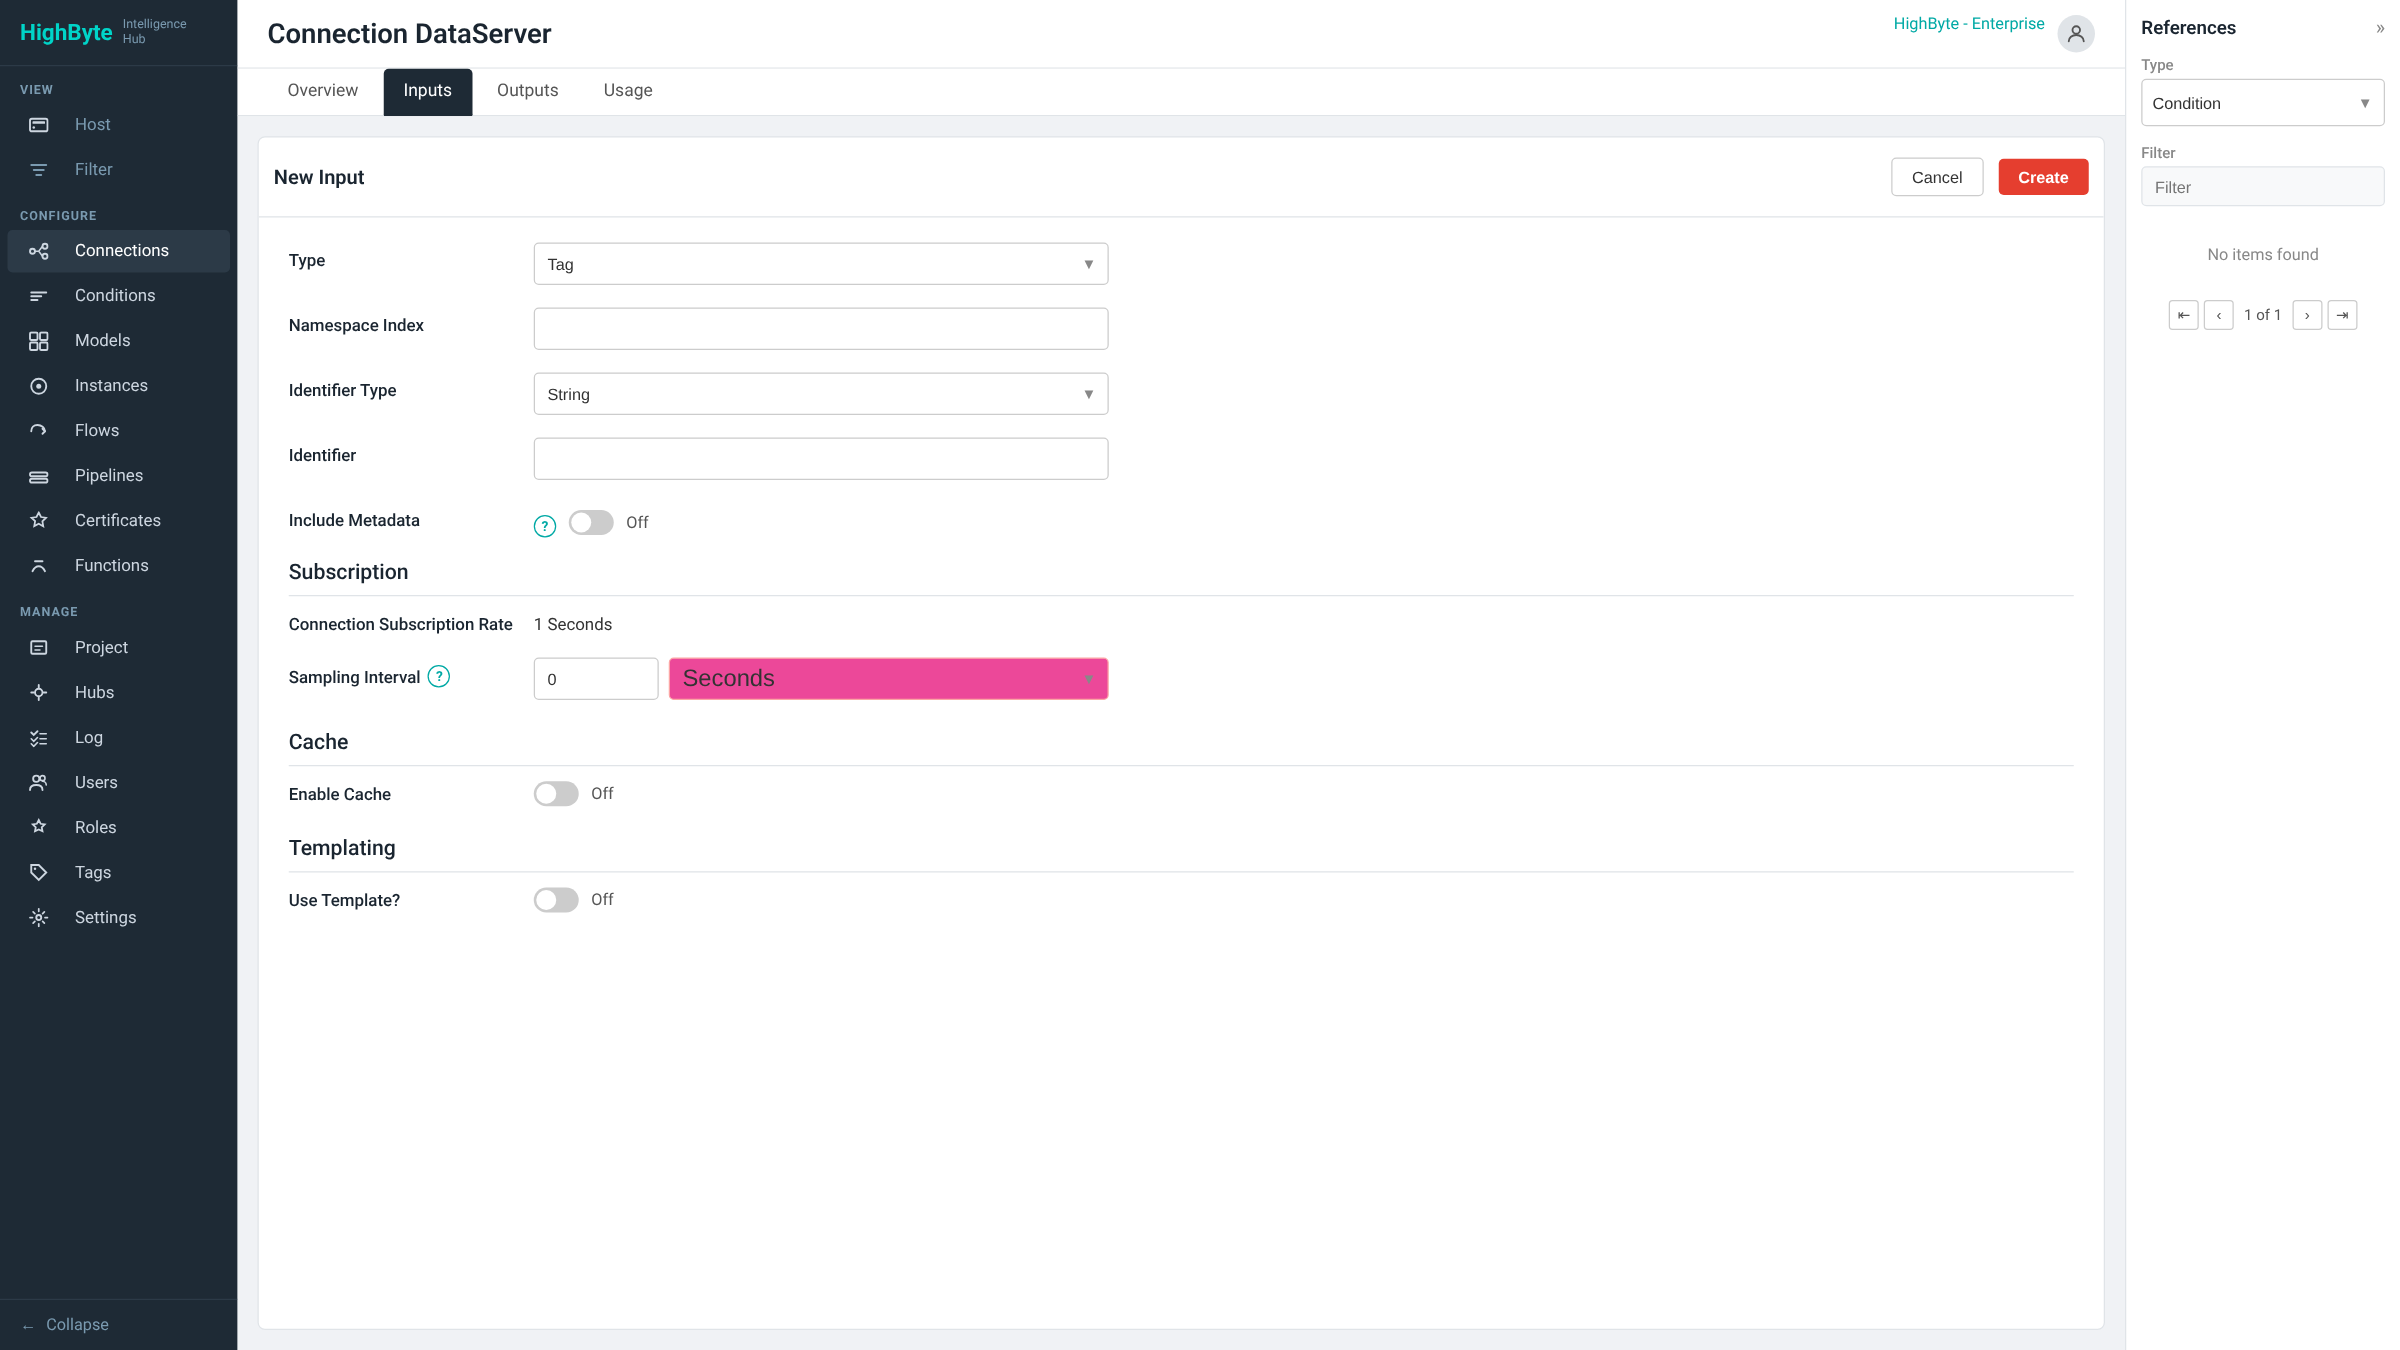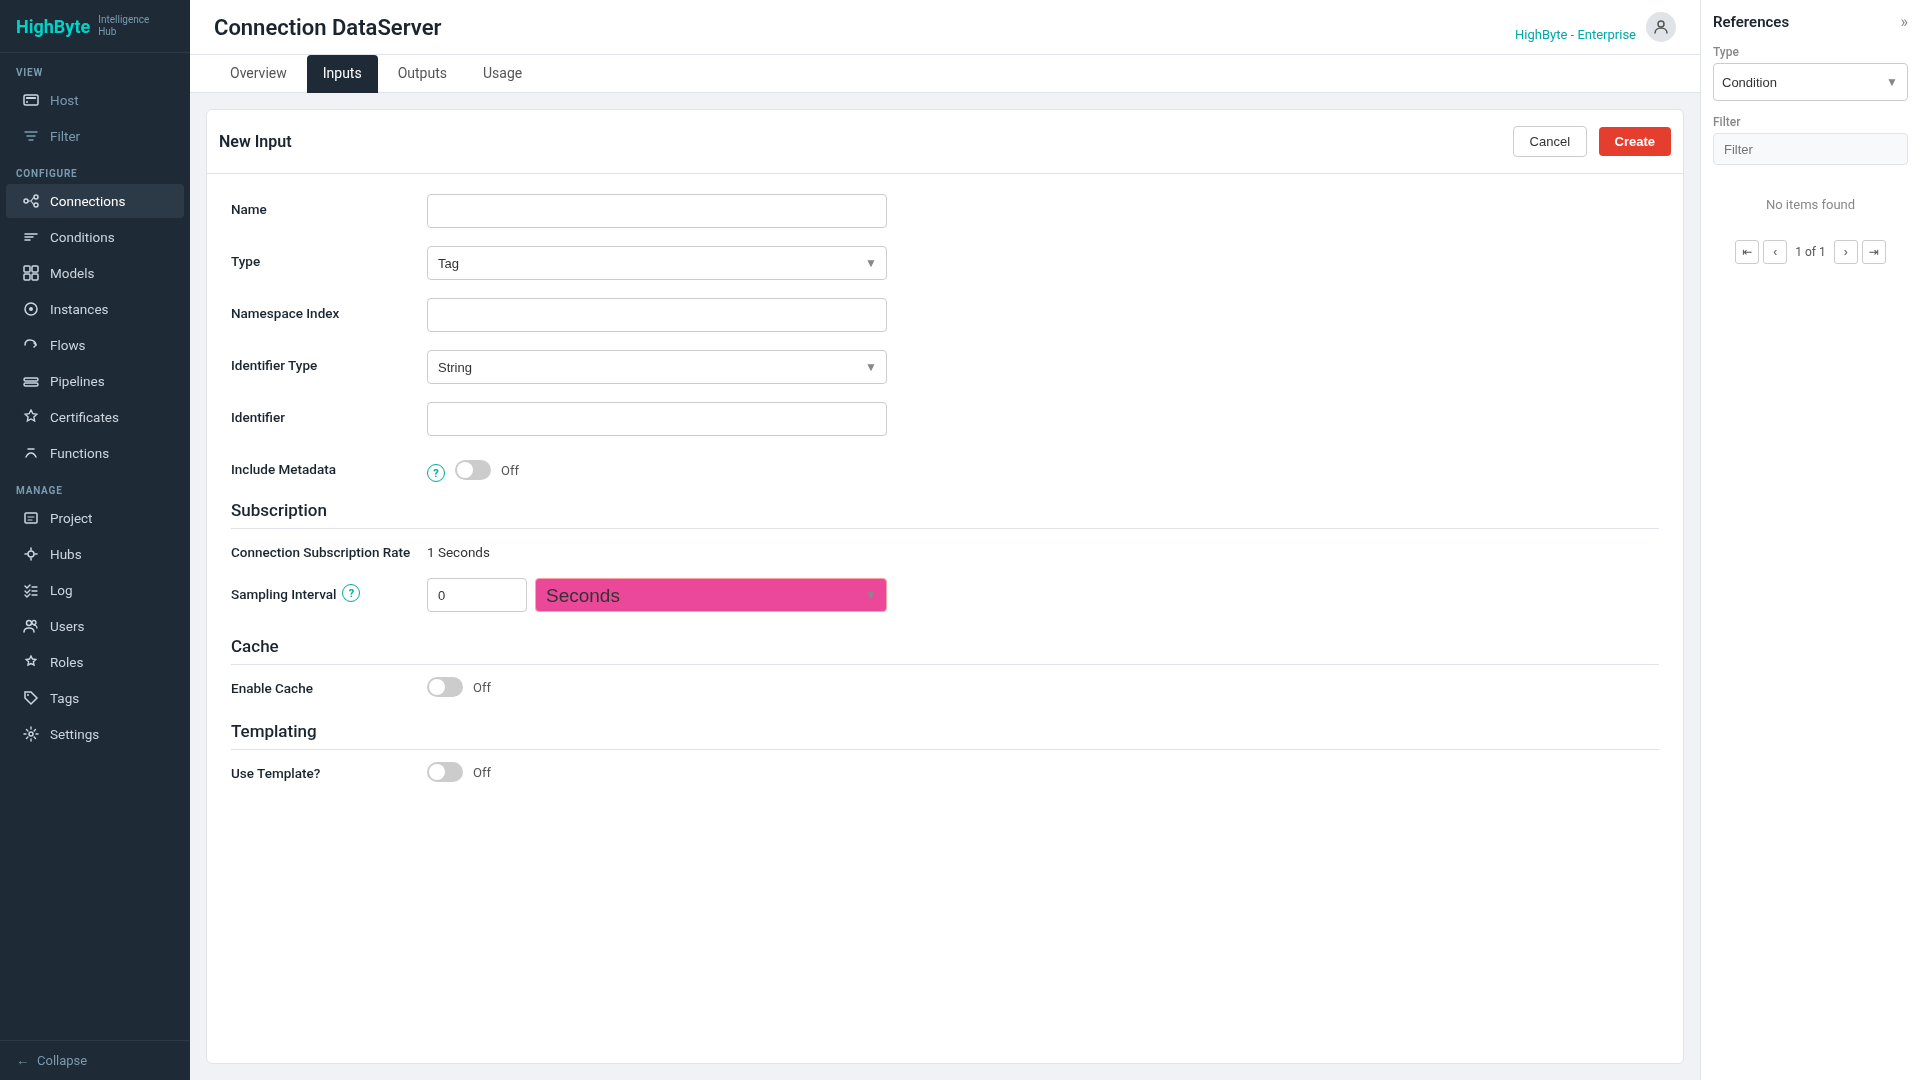--- a/index.html
+++ b/index.html
@@ -29,21 +29,21 @@
       font-size: 10px;
       font-weight: 700;
       letter-spacing: 0.08em;
       color: #7a9ab0;
       padding: 14px 16px 4px 16px;
       text-transform: uppercase;
     }
     .sidebar-item {
       display: flex;
       align-items: center;
-      gap: 10px;
+      gap: 20px;
       padding: 8px 16px;
       cursor: pointer;
       border-radius: 4px;
       margin: 1px 6px;
       color: #cdd6e0;
       font-size: 13.5px;
     }
     .sidebar-item.active { background: #2c3a47; color: #fff; }
     .sidebar-item.dimmed { color: #7a9ab0; }
     .sidebar-icon { width: 18px; height: 18px; display: flex; align-items: center; justify-content: center; flex-shrink: 0; }
@@ -68,21 +68,21 @@
     }
     #topbar {
       background: #fff;
       padding: 12px 24px;
       display: flex;
       align-items: center;
       justify-content: space-between;
       border-bottom: 1px solid #e0e4e8;
     }
     #topbar h1 { font-size: 22px; font-weight: 600; color: #1a2530; }
-    #topbar-right { display: flex; align-items: flex-end; gap: 10px; }
+    #topbar-right { display: flex; align-items: flex-start; gap: 10px; }
     .enterprise-link { color: #00a9a5; font-size: 13px; text-decoration: none; }
     .user-icon-btn {
       width: 30px; height: 30px;
       border-radius: 50%;
       background: #e0e4e8;
       display: flex; align-items: center; justify-content: center;
       cursor: pointer;
       color: #555;
     }
 
@@ -592,24 +592,20 @@
       <div class="form-header">
         <h2>New Input</h2>
         <div>
           <button class="btn-cancel">Cancel</button>
           <button class="btn-create">Create</button>
         </div>
       </div>
 
       <div class="form-body">
 
-        <div class="form-row">
-          <label class="form-label">Name</label>
-          <input class="form-control" type="text" style="">
-        </div>
 
         <div class="form-row">
           <label class="form-label">Type</label>
           <div class="form-select-wrap">
             <select class="form-select">
               <option>Tag</option>
               <option>Property</option>
               <option>Method</option>
             </select>
             <span class="select-arrow">▼</span>

